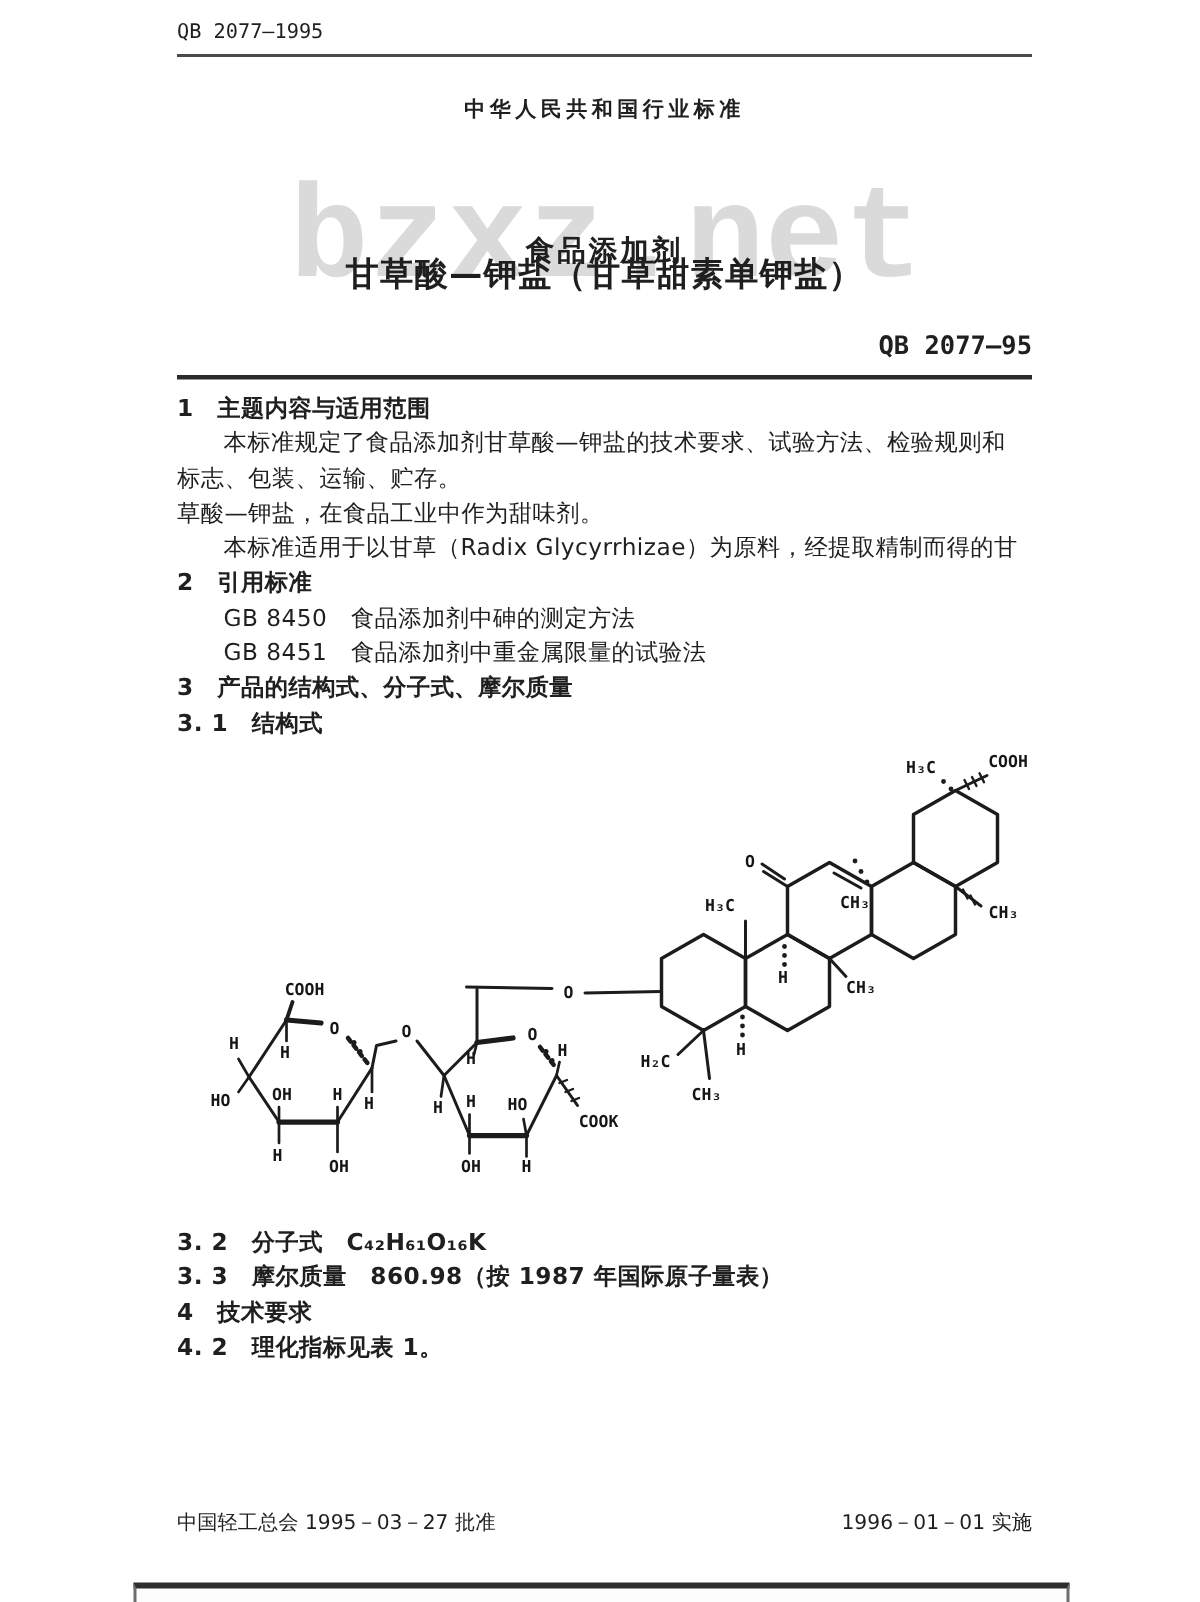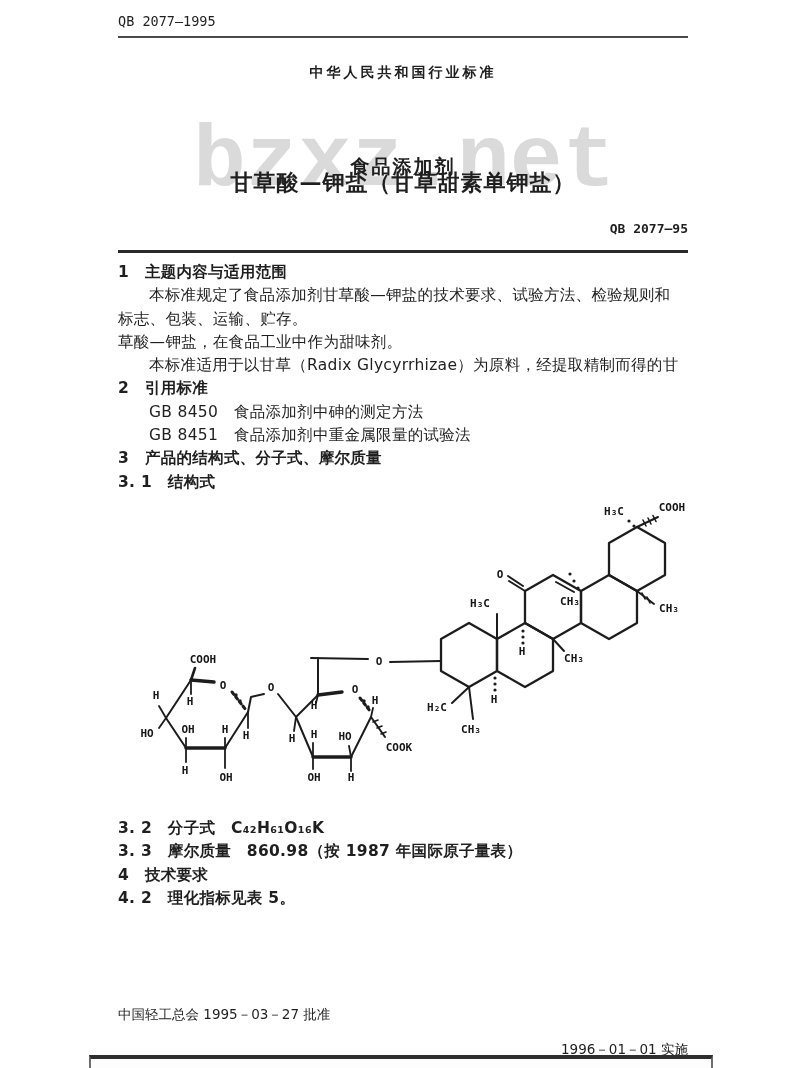--- a/index.html
+++ b/index.html
@@ -10,42 +10,42 @@
   .watermark{left:193px;top:118px;font-size:88px;font-weight:700;color:#dadada;
              line-height:1;letter-spacing:0px;z-index:0;font-family:Liberation Mono, monospace;}
   
   .hdr-code{left:118px;top:13px;font-size:13.5px;font-weight:400;z-index:2;
             font-family:"DejaVu Sans Mono","Liberation Mono",monospace;}
   .hdr-rule{left:118px;top:36px;width:570px;height:2px;background:#4a4a4a;z-index:2;}
   .title{left:118px;width:570px;text-align:center;font-weight:700;z-index:2;}
   .t1{top:64px;font-size:14px;letter-spacing:3px;}
   .t2{top:129px;font-size:19px;letter-spacing:2px;margin-top:25px;}
   .t3{top:168px;font-size:22px;letter-spacing:1px;}
-  .code-right{left:118px;top:221px;width:570px;text-align:right;font-size:13px;font-weight:700;z-index:2;
+  .code-right{left:118px;top:221px;width:570px;text-align:right;font-size:17px;font-weight:700;z-index:2;
               font-family:"DejaVu Sans Mono","Liberation Mono",monospace;}
   .main-rule{left:118px;top:250px;width:570px;height:3px;background:#2a2a2a;z-index:2;}
   
   .body-block{left:118px;width:576px;z-index:2;}
   .bb1{top:261px;}
   .bb2{top:817px;}
   .bline{font-size:15.5px;line-height:23.3px;height:23.3px;letter-spacing:0.3px;white-space:nowrap;}
   .bline .lead{font-weight:400;}
   .h .lead,.h .rest,.hp .lead{font-weight:700;}
   .ind{text-indent:31px;}
   .gb{padding-left:31px;}
   
   .structure{left:118px;top:490px;width:580px;height:322px;z-index:2;}
   .structure svg{display:block;}
   .structure path,.structure polygon,.structure line{stroke:#1c1c1c;fill:none;stroke-linecap:round;stroke-linejoin:round;}
   .structure text{fill:#161616;font-family:"DejaVu Sans Mono","Liberation Mono",monospace;
                   font-weight:700;font-size:11px;text-anchor:middle;}
   
   .footer{left:118px;top:1006px;width:570px;font-size:13.5px;z-index:2;}
   .footer .fl{float:left;}
-  .footer .fr{float:right;margin-top:35px;}
+  .footer .fr{float:right;}
   
   .bottom-box{left:89px;top:1055px;width:624px;height:13px;box-sizing:border-box;
               border-top:4px solid #2e2e2e;border-left:2px solid #6e6e6e;border-right:2px solid #6e6e6e;
               background:#fdfdfd;z-index:2;}
 </style>
 </head>
 <body>
 
 <div class="abs watermark">bzxz.net</div>
 
@@ -200,21 +200,21 @@
         <text x="319" y="221">H₂C</text>
         <text x="353" y="243">CH₃</text>
       </g>
   </svg>
 </div>
 
 <div class="abs body-block bb2">
   <div class="bline h"><span class="lead">3. 2　分子式</span><span class="rest">　C₄₂H₆₁O₁₆K</span></div>
   <div class="bline h"><span class="lead">3. 3　摩尔质量</span><span class="rest">　860.98（按 1987 年国际原子量表）</span></div>
   <div class="bline h"><span class="lead">4　技术要求</span><span class="rest"></span></div>
-  <div class="bline h"><span class="lead">4. 2　理化指标见表 5。</span><span class="rest"></span></div>
+  <div class="bline h"><span class="lead">4. 2　理化指标见表 1。</span><span class="rest"></span></div>
 </div>
 
 <div class="abs footer">
   <span class="fl">中国轻工总会 1995－03－27 批准</span>
   <span class="fr">1996－01－01 实施</span>
 </div>
 
 <div class="abs bottom-box"></div>
 
 </body></html>

